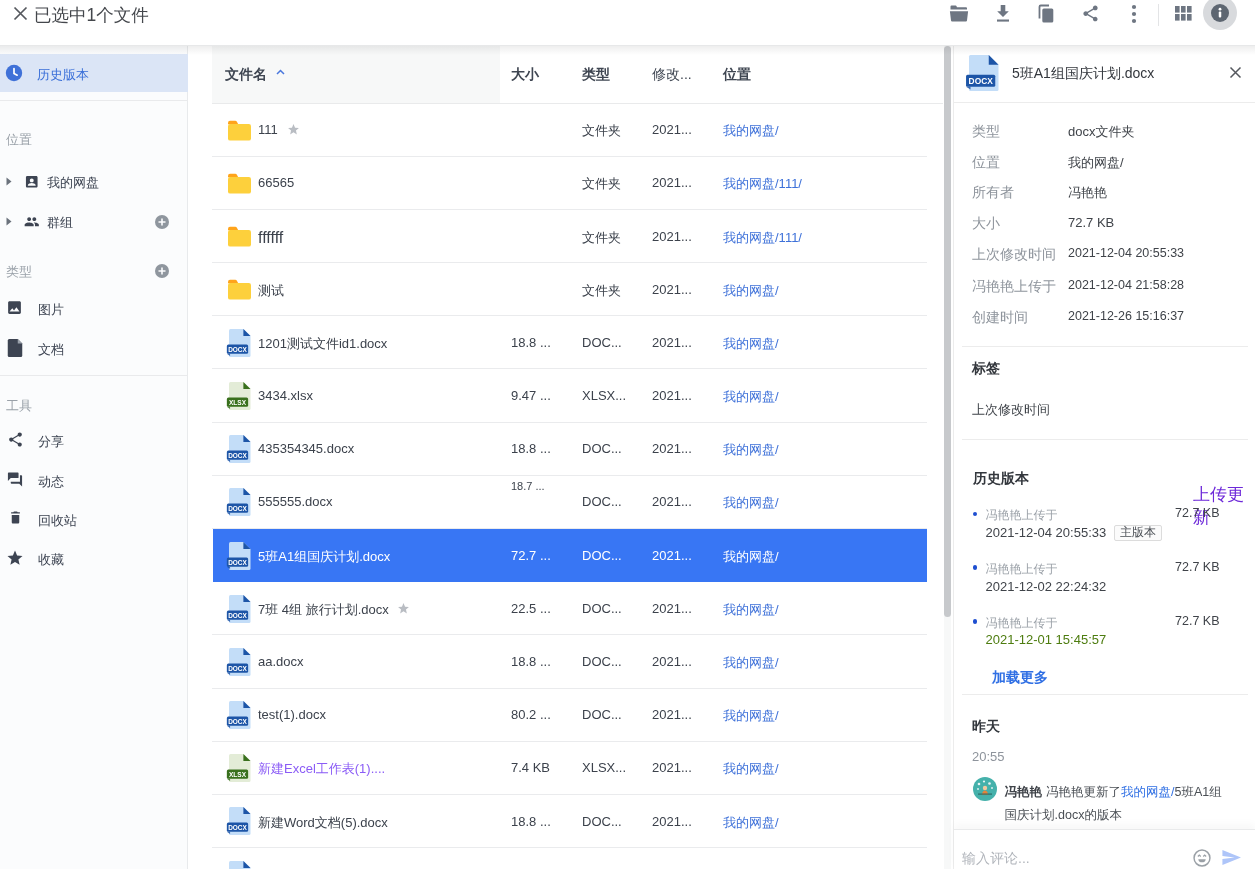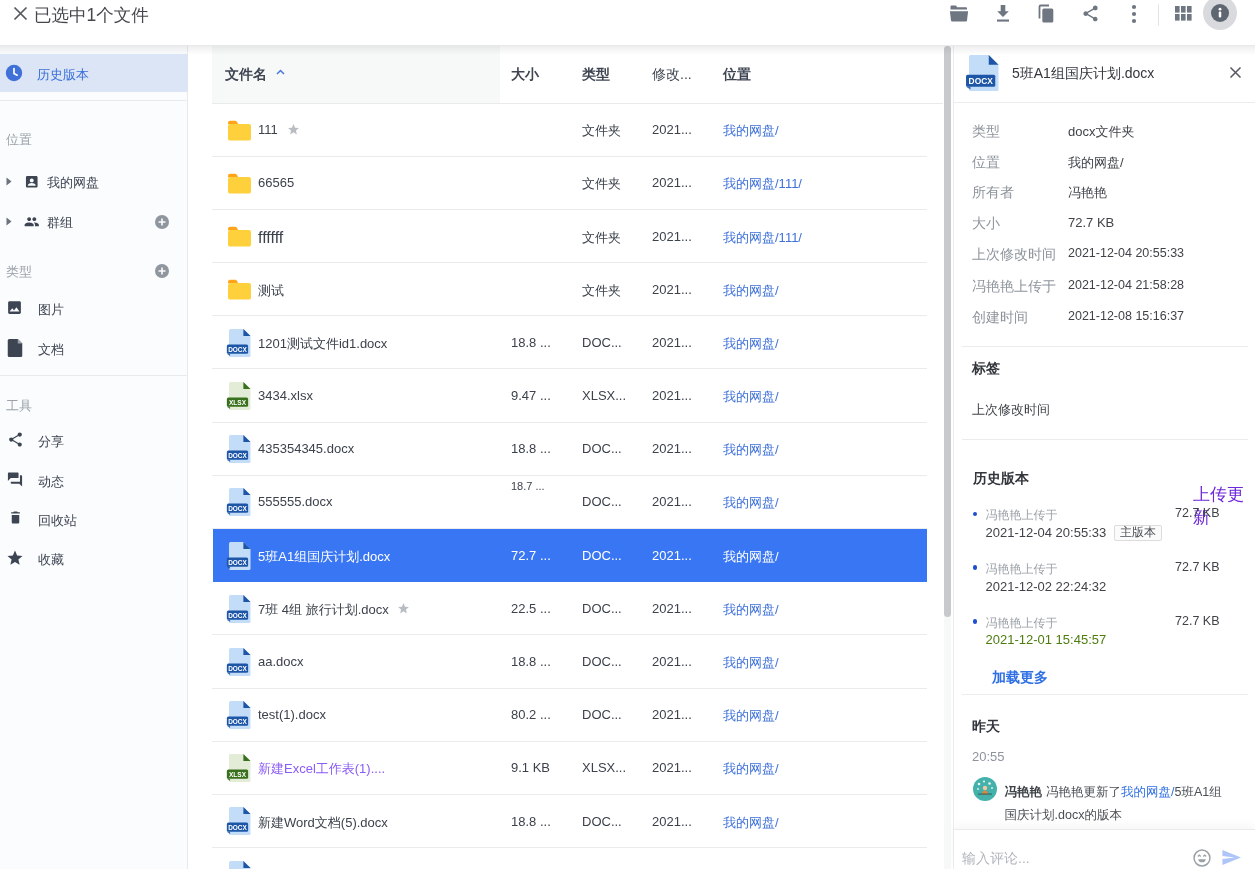--- a/index.html
+++ b/index.html
@@ -265,21 +265,21 @@
 <div class="abs" style="left:723px;top:707.1px;font-size:13px;color:#3e71d9">我的网盘/</div>
 <div class="abs" style="left:212px;top:793.9px;width:715px;height:1px;background:#eaebed"></div>
 <svg style="position:absolute;left:229px;top:754.3px;overflow:visible" width="21.5" height="28" viewBox="0 0 21.5 28">
 <path d="M0 1.5 Q0 0 1.5 0 L14.405 0 L21.5 7.095000000000001 L21.5 26.5 Q21.5 28 20.0 28 L1.5 28 Q0 28 0 26.5 Z" fill="#e3ecd7"></path>
 <path d="M14.405 0 L14.405 7.095000000000001 L21.5 7.095000000000001 Z" fill="#39701d"></path>
 <path d="M-2.15 24.64 L1.0750000000000002 26.880000000000003 L1.0750000000000002 24.64 Z" fill="#39701d" opacity="0.85"></path>
 <rect x="-2.15" y="15.400000000000002" width="21.285" height="9.24" rx="1.5" fill="#39701d"></rect>
 <text x="8.4925" y="22.607200000000002" text-anchor="middle" font-family="Liberation Sans, sans-serif" font-weight="bold" font-size="6.496" fill="#fff">XLSX</text>
 </svg>
 <div class="abs" style="left:258px;top:760.3px;font-size:13px;color:#8b5cf6;white-space:nowrap">新建Excel工作表(1)....</div>
-<div class="abs" style="left:511px;top:760.3px;font-size:13px;color:#3c424c">9.1 KB</div>
+<div class="abs" style="left:511px;top:760.3px;font-size:13px;color:#3c424c">7.4 KB</div>
 <div class="abs" style="left:582px;top:760.3px;font-size:13px;color:#3c424c">XLSX...</div>
 <div class="abs" style="left:652px;top:760.3px;font-size:13px;color:#3c424c">2021...</div>
 <div class="abs" style="left:723px;top:760.3px;font-size:13px;color:#3e71d9">我的网盘/</div>
 <div class="abs" style="left:212px;top:847.1px;width:715px;height:1px;background:#eaebed"></div>
 <svg style="position:absolute;left:229px;top:807.48px;overflow:visible" width="21.5" height="28" viewBox="0 0 21.5 28">
 <path d="M0 1.5 Q0 0 1.5 0 L14.405 0 L21.5 7.095000000000001 L21.5 26.5 Q21.5 28 20.0 28 L1.5 28 Q0 28 0 26.5 Z" fill="#c3ddf8"></path>
 <path d="M14.405 0 L14.405 7.095000000000001 L21.5 7.095000000000001 Z" fill="#1d55a7"></path>
 <path d="M-2.15 24.64 L1.0750000000000002 26.880000000000003 L1.0750000000000002 24.64 Z" fill="#1d55a7" opacity="0.85"></path>
 <rect x="-2.15" y="15.400000000000002" width="21.285" height="9.24" rx="1.5" fill="#1d55a7"></rect>
 <text x="8.4925" y="22.607200000000002" text-anchor="middle" font-family="Liberation Sans, sans-serif" font-weight="bold" font-size="6.496" fill="#fff">DOCX</text>
@@ -323,21 +323,21 @@
 <div class="abs" style="left:1068px;top:153.5px;font-size:13px;color:#3f4349">我的网盘/</div>
 <div class="abs" style="left:972px;top:184.0px;font-size:14px;color:#8e949c">所有者</div>
 <div class="abs" style="left:1068px;top:184.0px;font-size:13px;color:#3f4349">冯艳艳</div>
 <div class="abs" style="left:972px;top:215.0px;font-size:14px;color:#8e949c">大小</div>
 <div class="abs" style="left:1068px;top:215.0px;font-size:13px;color:#3f4349">72.7 KB</div>
 <div class="abs" style="left:972px;top:246.0px;font-size:14px;color:#8e949c">上次修改时间</div>
 <div class="abs" style="left:1068px;top:246.0px;font-size:12.5px;color:#3f4349">2021-12-04 20:55:33</div>
 <div class="abs" style="left:972px;top:277.5px;font-size:14px;color:#8e949c">冯艳艳上传于</div>
 <div class="abs" style="left:1068px;top:277.5px;font-size:12.5px;color:#3f4349">2021-12-04 21:58:28</div>
 <div class="abs" style="left:972px;top:308.5px;font-size:14px;color:#8e949c">创建时间</div>
-<div class="abs" style="left:1068px;top:308.5px;font-size:12.5px;color:#3f4349">2021-12-08 15:16:37</div>
+<div class="abs" style="left:1068px;top:308.5px;font-size:12.5px;color:#3f4349">2021-12-26 15:16:37</div>
 <div class="abs" style="left:962px;top:346px;width:286px;height:1px;background:#ececec"></div>
 <div class="abs" style="left:972px;top:360px;font-size:14px;font-weight:bold;color:#33373d">标签</div>
 <div class="abs" style="left:972px;top:401px;font-size:13px;color:#3f4349">上次修改时间</div>
 <div class="abs" style="left:962px;top:439px;width:286px;height:1px;background:#ececec"></div>
 <div class="abs" style="left:973px;top:470px;font-size:14px;font-weight:bold;color:#33373d">历史版本</div>
 <div class="abs" style="left:1193px;top:483px;font-size:17px;color:#6d28d9">上传更新</div>
 <div class="abs" style="left:972.5px;top:511.8px;width:4.5px;height:4.5px;border-radius:50%;background:#1e4fd0"></div>
 <div class="abs" style="left:985.5px;top:507.0px;font-size:12px;color:#9ba1a8">冯艳艳上传于</div>
 <div class="abs" style="left:1175px;top:506.0px;font-size:12.5px;color:#3f4349">72.7 KB</div>
 <div class="abs" style="left:985.5px;top:525.0px;font-size:13px;color:#3f4349">2021-12-04 20:55:33</div>

